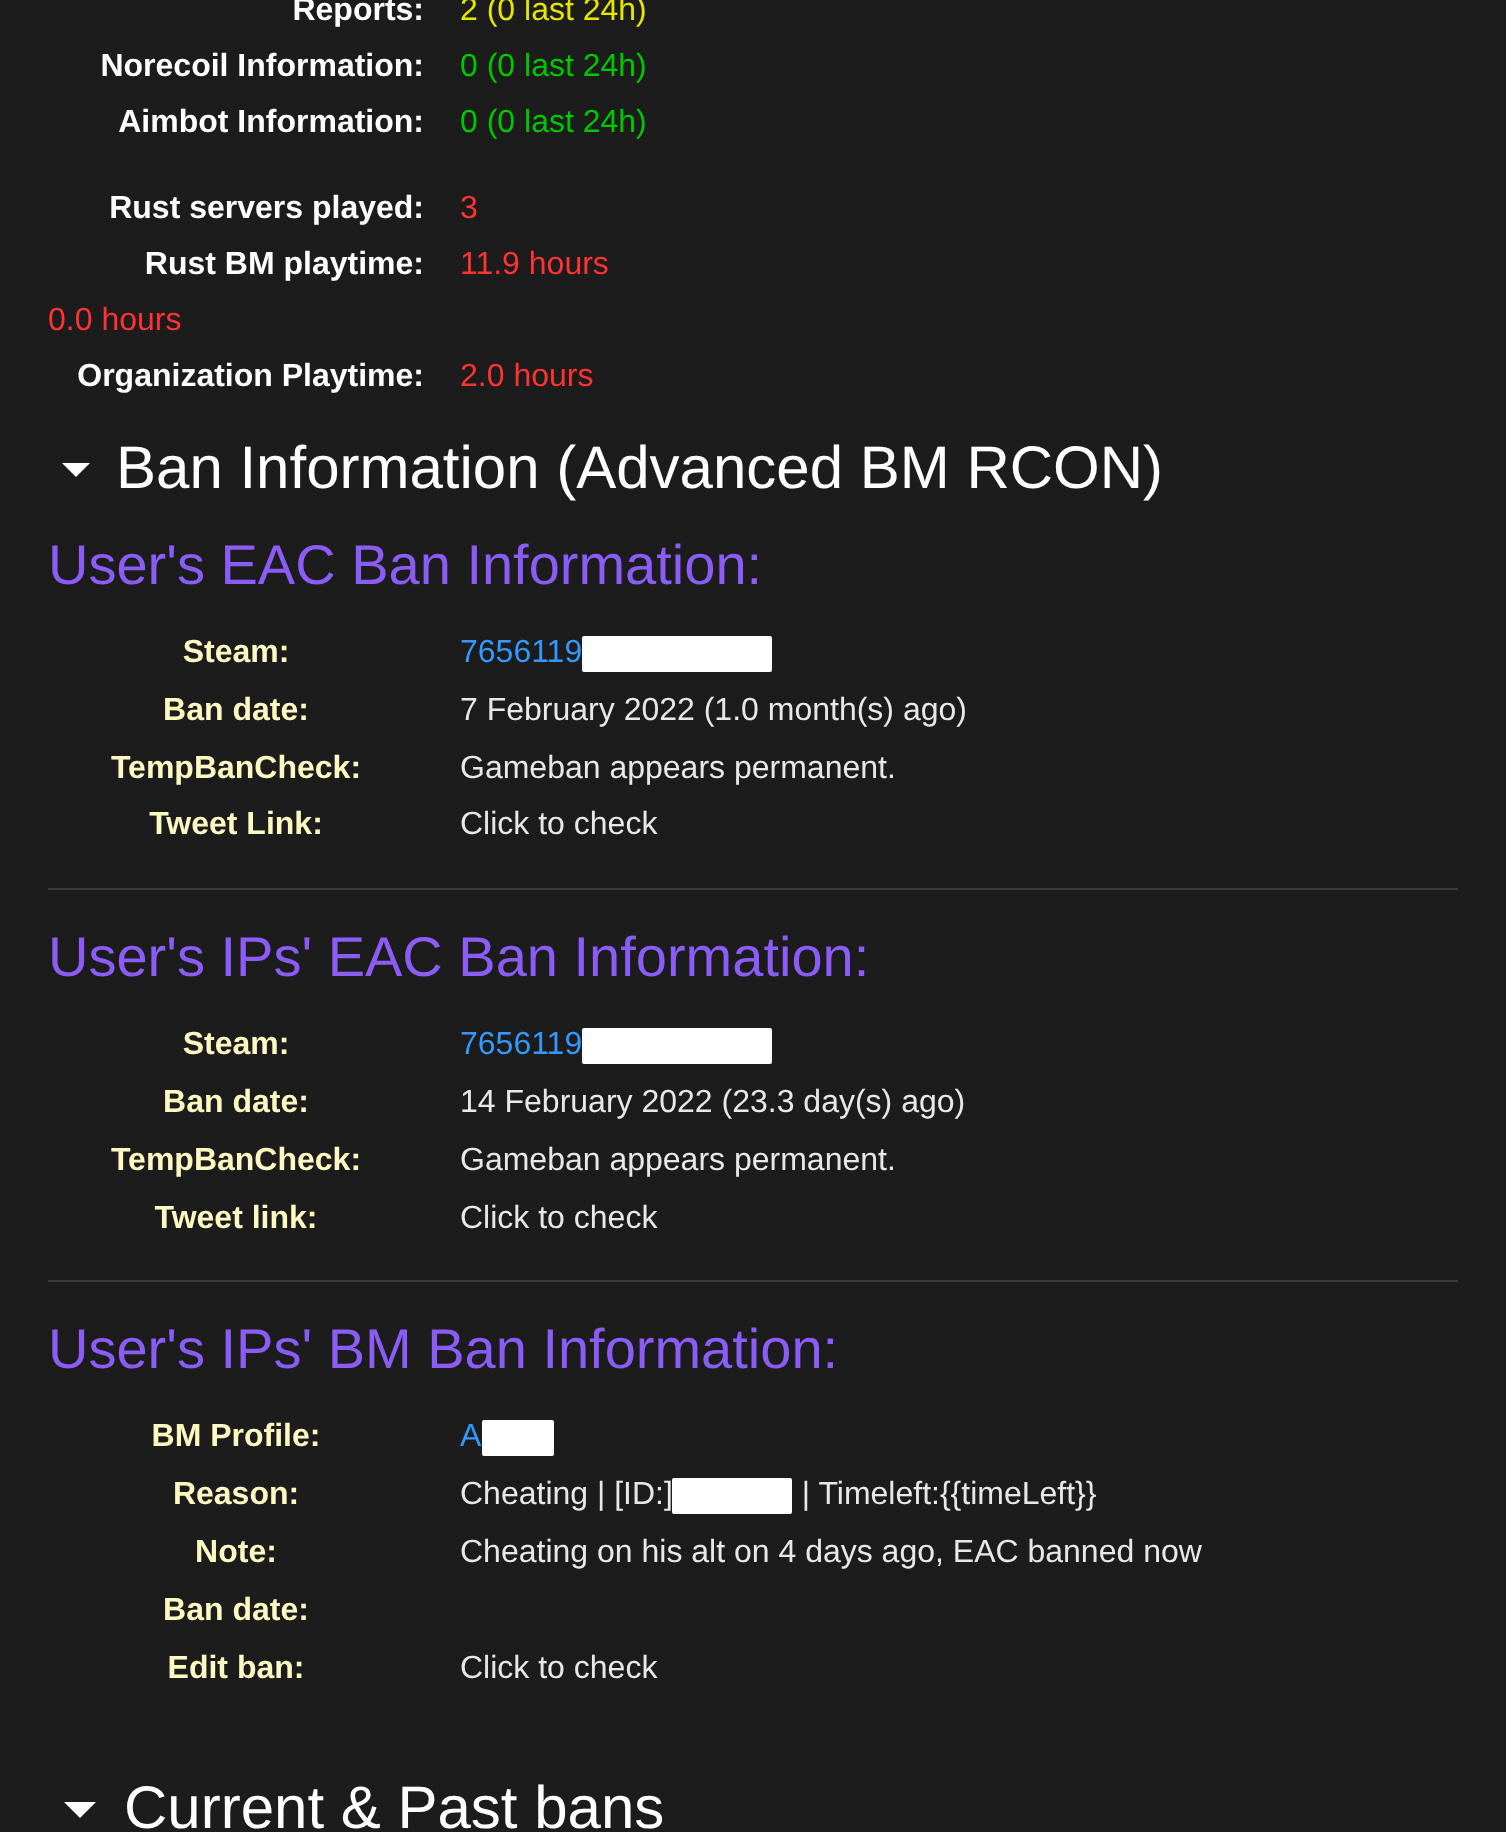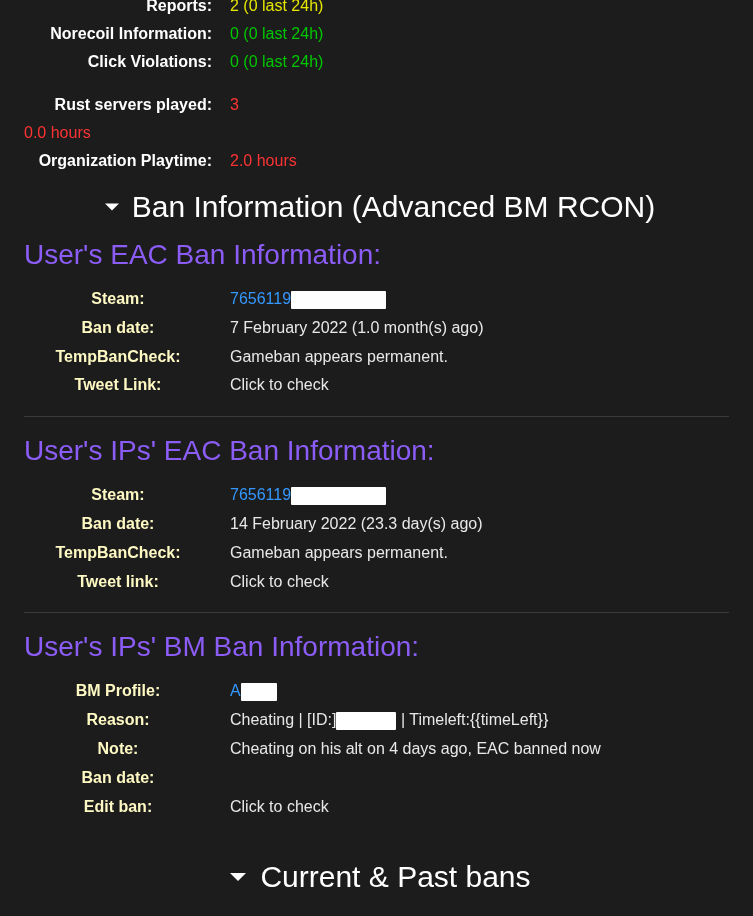--- a/index.html
+++ b/index.html
@@ -41,21 +41,21 @@
       font-size: 30px;
       font-weight: 400;
       color: #ffffff;
       margin-top: 14px;
       margin-bottom: 14px;
       display: flex;
       align-items: center;
       cursor: pointer;
       line-height: 1.2;
     }
-    h1.section-header.big { font-size: 30px; justify-content: center; }
+    h1.section-header.big { font-size: 30px; }
     .chevron {
       margin-right: 6px;
       flex-shrink: 0;
     }
     .chevron svg { display: block; }
 
     h2.subhead {
       font-size: 28px;
       font-weight: 400;
       color: #8b5cf6;
@@ -86,29 +86,33 @@
 <div class="stats-block" style="margin-top:-6px;">
   <div class="stat-row">
     <div class="stat-label">Reports:</div>
     <div class="stat-value val-yellow">2 (0 last 24h)</div>
   </div>
   <div class="stat-row">
     <div class="stat-label">Norecoil Information:</div>
     <div class="stat-value val-green">0 (0 last 24h)</div>
   </div>
   <div class="stat-row">
-    <div class="stat-label">Click Violations:</div>
+    <div class="stat-label">Aimbot Information:</div>
     <div class="stat-value val-green">0 (0 last 24h)</div>
   </div>
 </div>
 
 <div class="stats-block">
   <div class="stat-row">
     <div class="stat-label">Rust servers played:</div>
     <div class="stat-value val-red">3</div>
+  </div>
+  <div class="stat-row">
+    <div class="stat-label">Rust BM playtime:</div>
+    <div class="stat-value val-red">11.9 hours</div>
   </div>
   <div class="stat-row">
     <div class="stat-value val-red">0.0 hours</div>
   </div>
   <div class="stat-row">
     <div class="stat-label">Organization Playtime:</div>
     <div class="stat-value val-red">2.0 hours</div>
   </div>
 </div>
 

